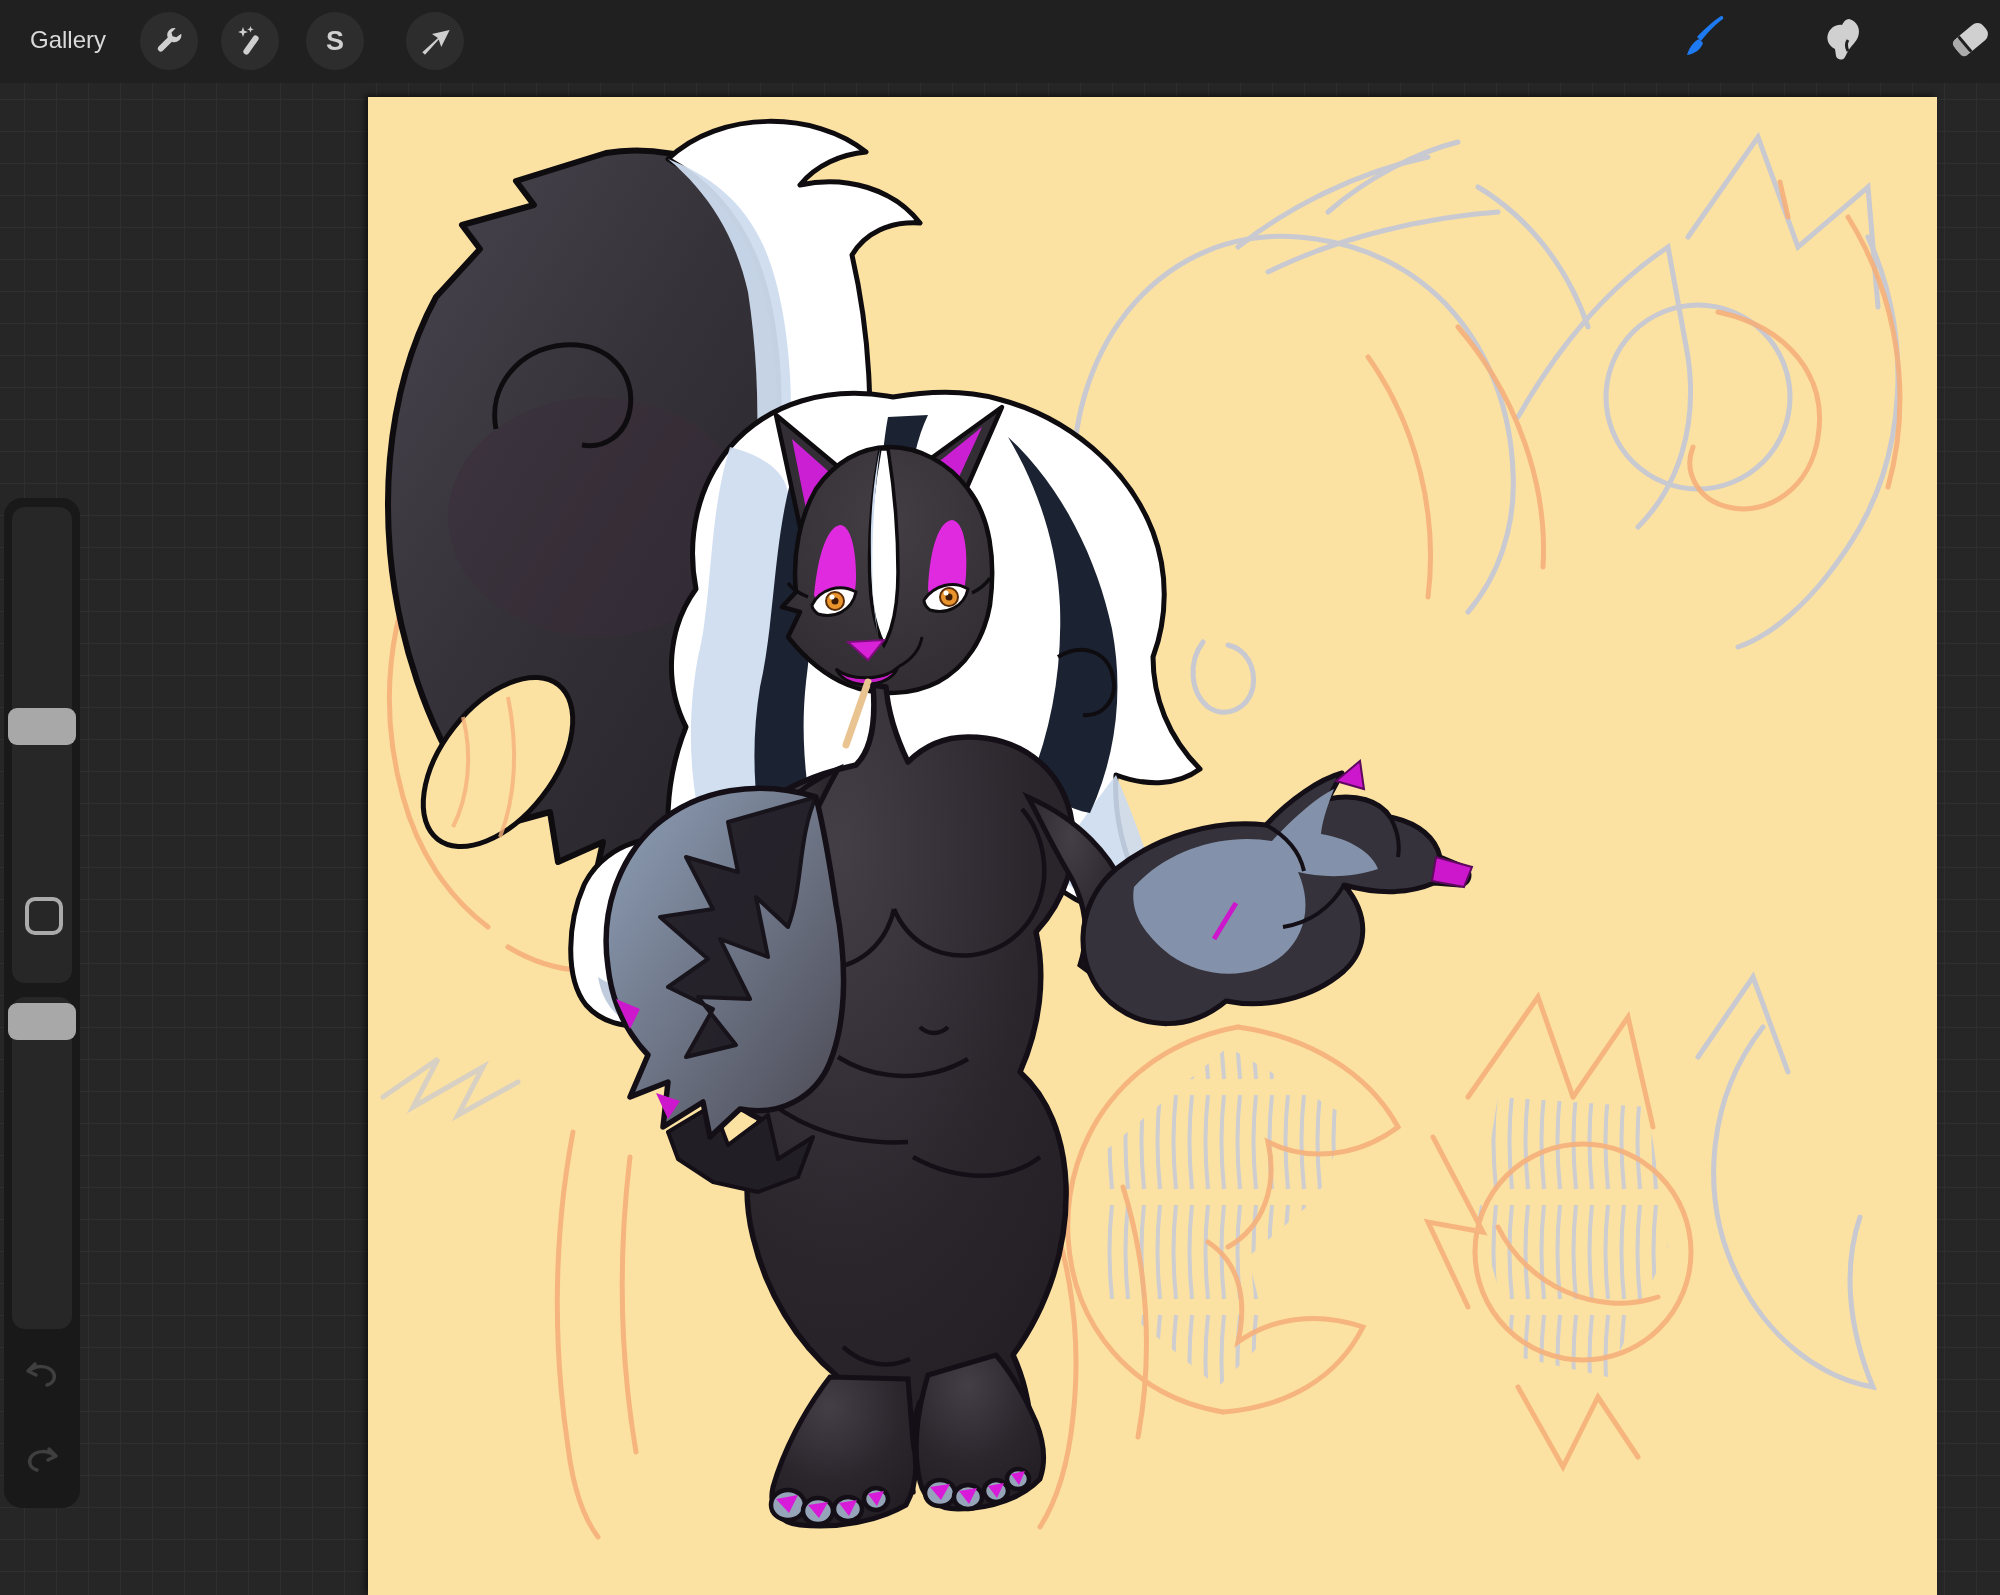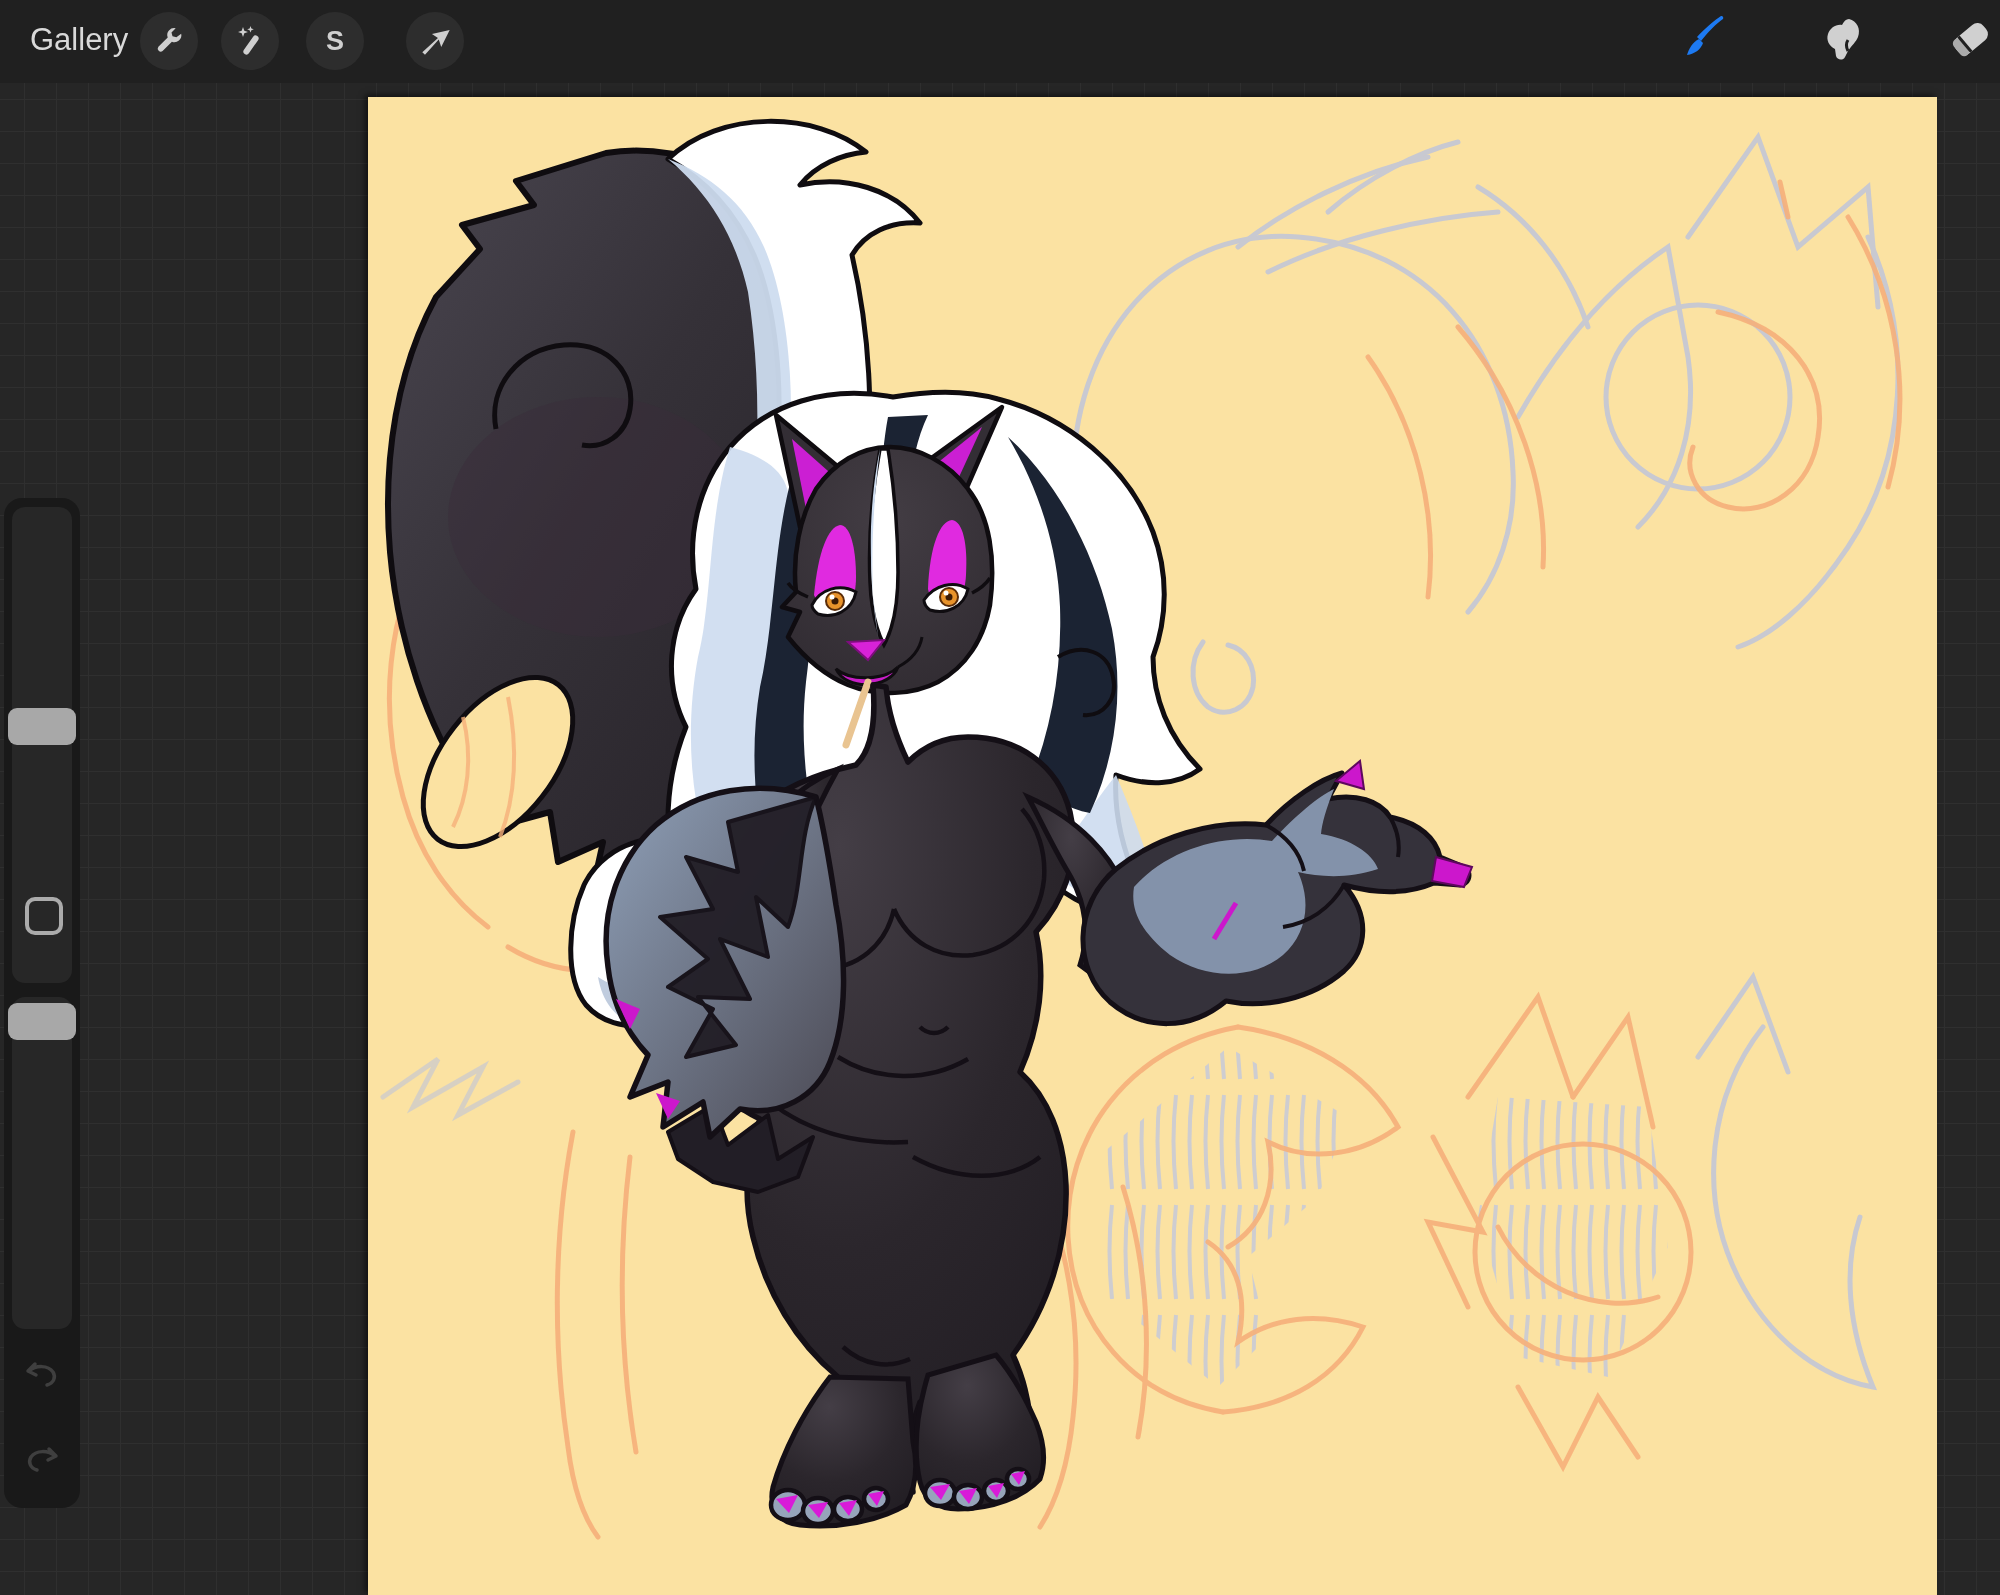--- a/index.html
+++ b/index.html
@@ -4,21 +4,21 @@
 <style>
   html,body{margin:0;padding:0;background:#111;}
   .app{position:relative;width:2000px;height:1595px;overflow:hidden;
        font-family:"Liberation Sans",sans-serif;
        background-color:#262626;
        background-image:linear-gradient(#2f2f2f 1px,transparent 1px),
                         linear-gradient(90deg,#2f2f2f 1px,transparent 1px);
        background-size:32px 32px;background-position:24px 3px;}
   
   .topbar{position:absolute;left:0;top:0;width:2000px;height:83px;background:#202020;z-index:40;}
-  .gallery{position:absolute;left:30px;top:0;height:83px;line-height:80px;color:#d9d9d9;font-size:31px;}
+  .gallery{position:absolute;left:30px;top:0;height:83px;line-height:80px;color:#d9d9d9;font-size:24px;}
   .tbtn{position:absolute;top:12px;width:58px;height:58px;border-radius:50%;background:#2d2d2d;
         display:flex;align-items:center;justify-content:center;}
   .tbtn svg{display:block;}
   .rtool{position:absolute;top:14px;width:54px;height:54px;display:flex;align-items:center;justify-content:center;}
   
   .sidebar{position:absolute;left:4px;top:498px;width:76px;height:1010px;background:#191919;
            border-radius:18px;z-index:30;}
   .track{position:absolute;left:8px;width:60px;background:#272727;border-radius:13px;}
   .track1{top:9px;height:476px;}
   .track2{top:499px;height:332px;}

